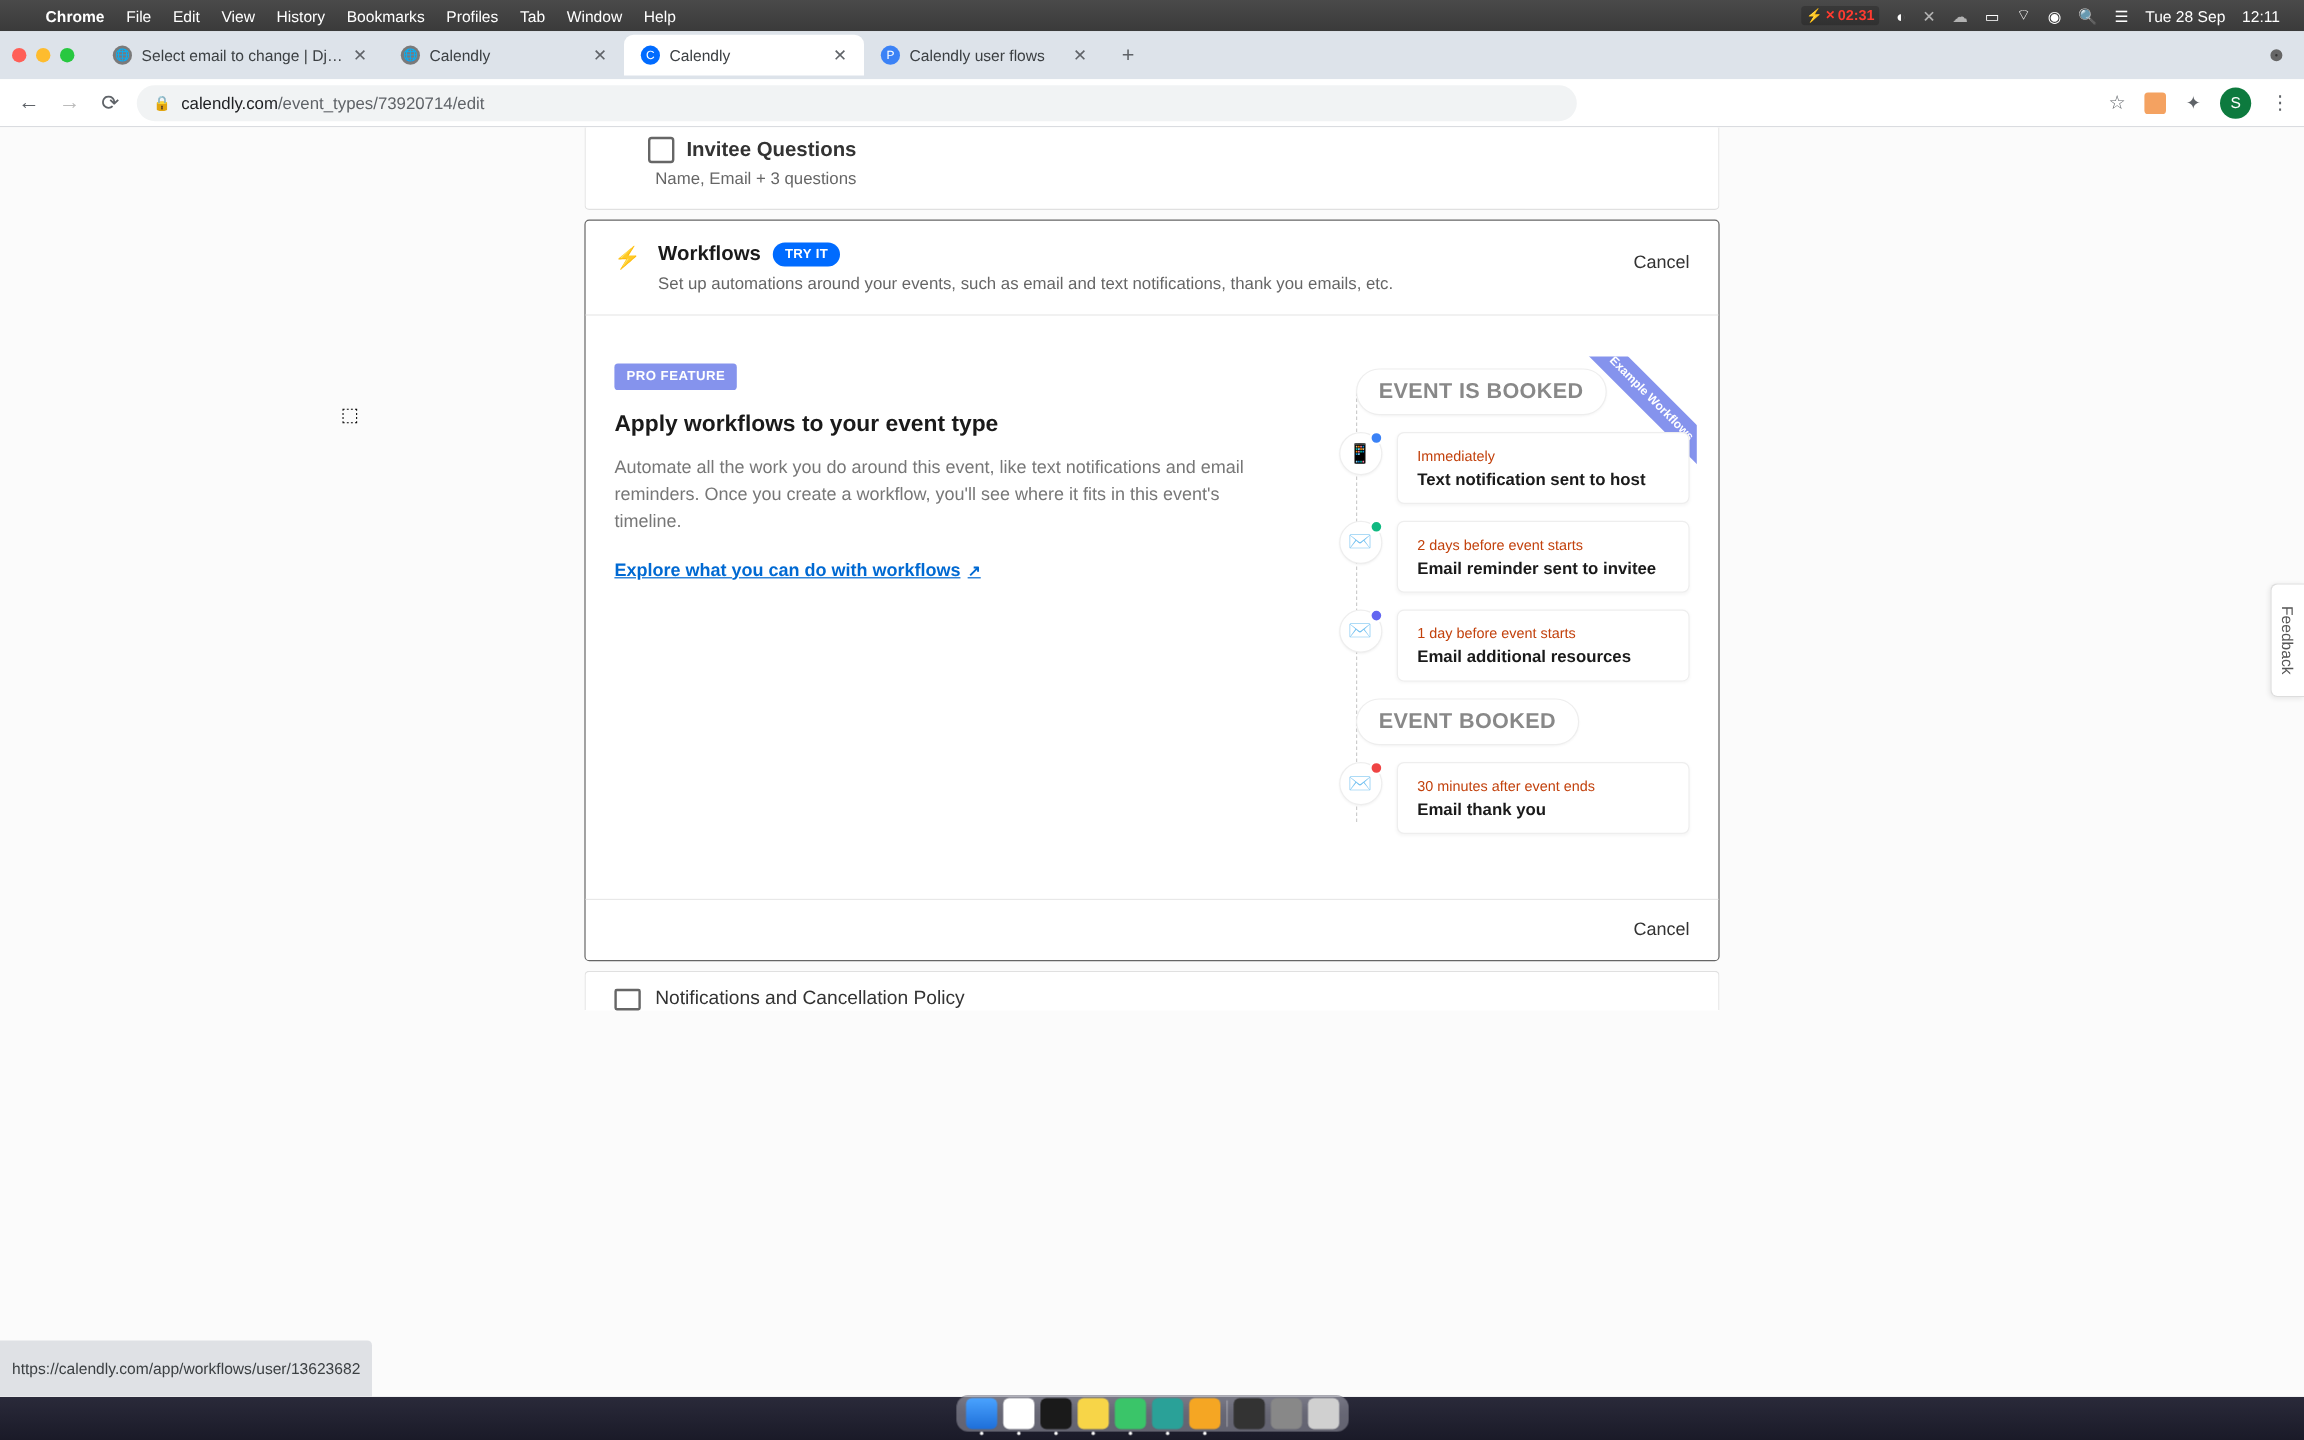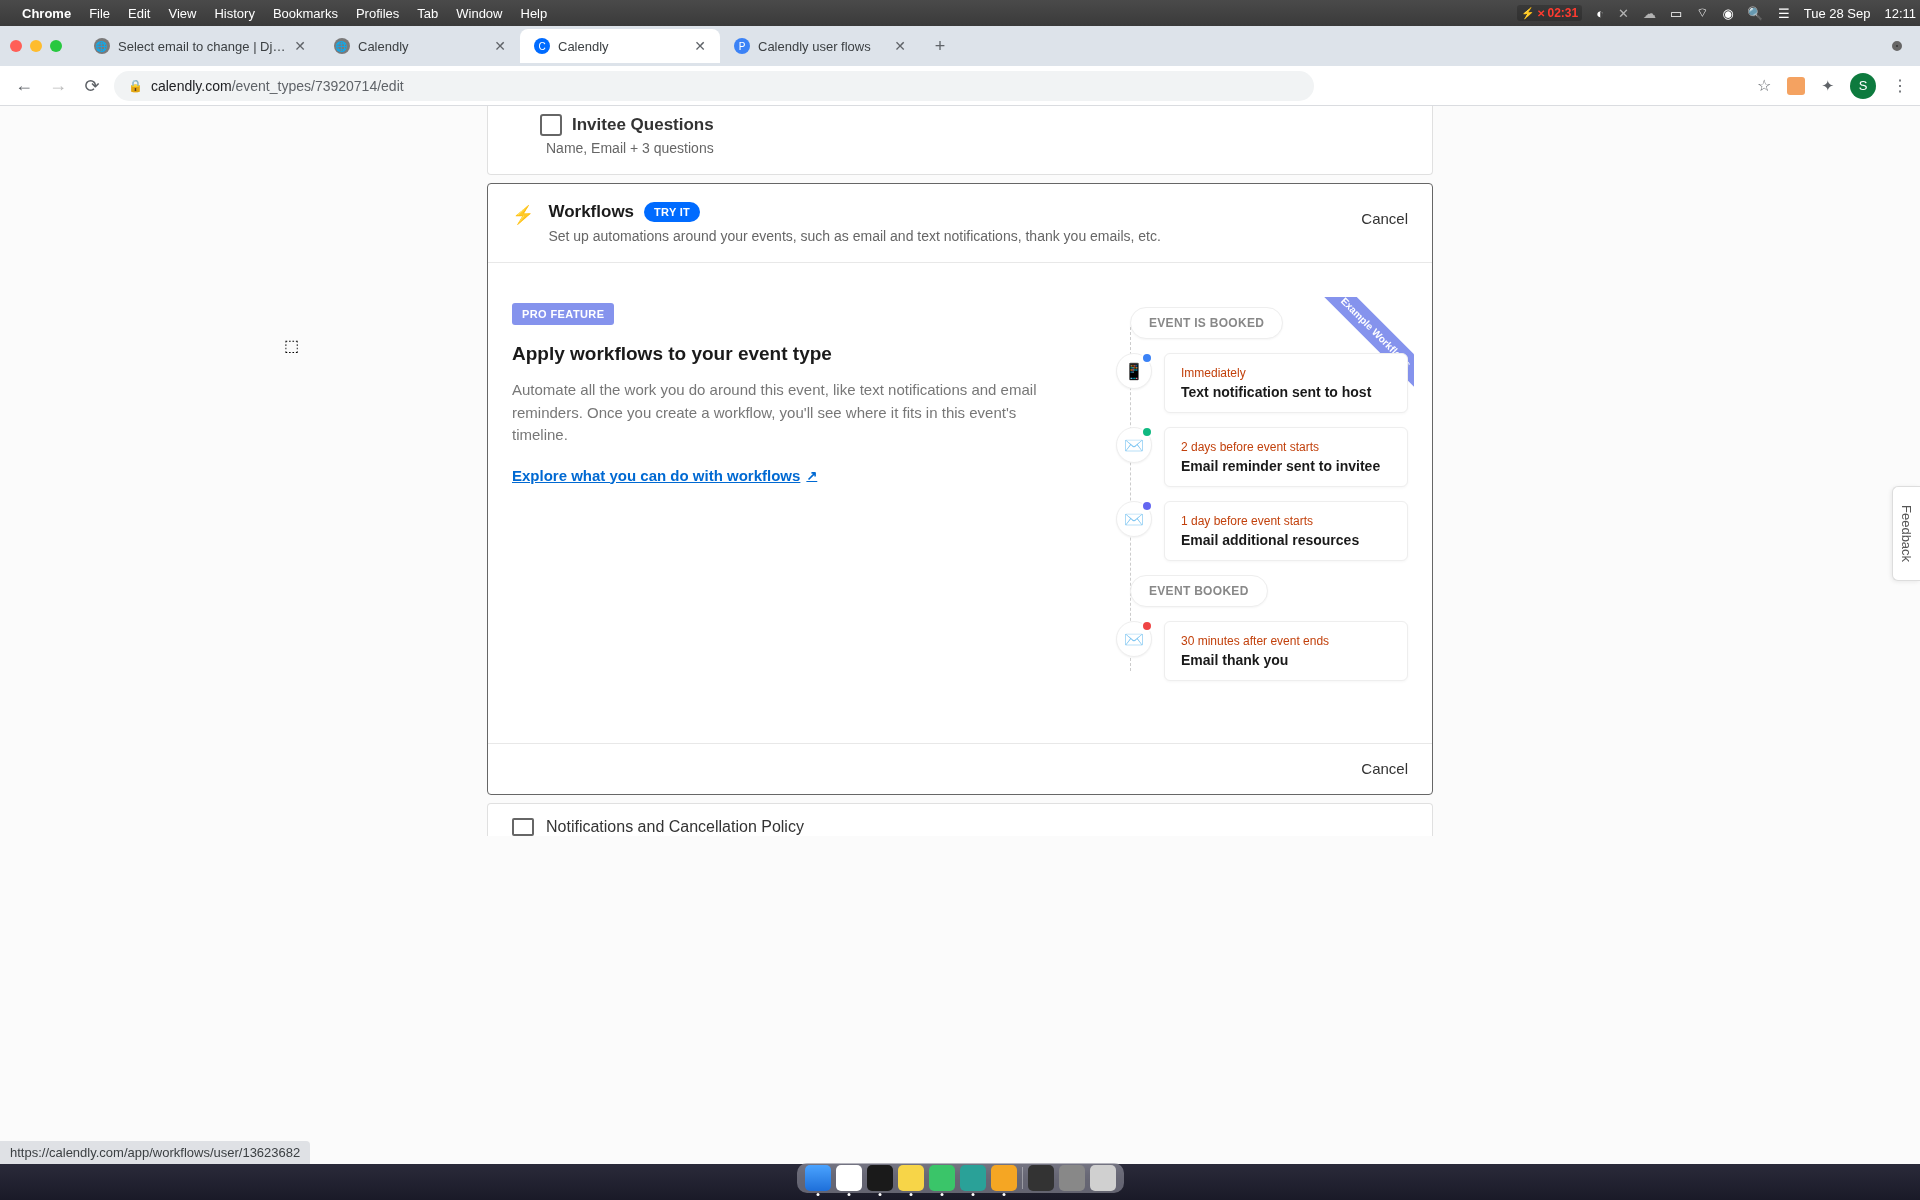--- a/index.html
+++ b/index.html
@@ -1,19 +1,19 @@
 <!DOCTYPE html>
 <html><head>
 <meta charset="utf-8">
 <style>
 * { margin: 0; padding: 0; box-sizing: border-box; font-family: -apple-system, BlinkMacSystemFont, "Segoe UI", Helvetica, Arial, sans-serif; }
 body { width: 1920px; height: 1200px; overflow: hidden; background: #f5f5f5; transform-origin: top left; }
 
 
-.menubar { height: 26px; background: linear-gradient(180deg, #4a4a4a 0%, #3a3a3a 100%); display: flex; align-items: center; padding: 0 4px; color: #fff; font-size: 13px; gap: 18px; }
+.menubar { height: 26px; background: linear-gradient(180deg, #4a4a4a 0%, #3a3a3a 100%); display: flex; align-items: center; padding: 0 20px; color: #fff; font-size: 13px; gap: 18px; }
 .menubar .apple { font-size: 16px; }
 .menubar .app-name { font-weight: 600; }
 .menubar .right { margin-left: auto; display: flex; align-items: center; gap: 14px; }
 .menubar .battery-ind { display:flex; align-items:center; gap:2px; background:rgba(0,0,0,0.2); padding:1px 4px; border-radius:3px;}
 .menubar .batt-bolt { color:#ff3b30; font-size:11px;}
 .menubar .batt-x { color:#ff3b30; font-size:10px; font-weight:bold;}
 .menubar .batt-time { color:#ff3b30; font-weight:600; font-size:12px;}
 
 
 .tabstrip { height: 40px; background: #dde3ea; display: flex; align-items: center; padding: 0 10px; gap: 0; }
@@ -70,42 +70,42 @@
 .wf-left { flex:1; }
 .pro-badge { display:inline-block; background:#8593ed; color:#fff; font-size:11px; font-weight:700; padding:5px 10px; border-radius:3px; letter-spacing:0.4px;}
 .wf-left h2 { font-size:19px; font-weight:700; color:#1a1a1a; margin-top:18px;}
 .wf-left p { font-size:15px; color:#777; line-height:1.5; margin-top:14px;}
 .wf-left a { display:inline-flex; align-items:center; gap:6px; color:#0069d2; font-size:15px; font-weight:600; text-decoration:underline; margin-top:20px;}
 .ext-icon { font-size:13px; }
 
 .wf-right { width:300px; position:relative; padding-top:4px;}
 .timeline { position:relative; padding-left:26px;}
 .timeline::before { content:''; position:absolute; left:22px; top:20px; bottom:10px; border-left:1px dashed #ccc;}
-.tl-pill { background:#fff; border:1px solid #eee; border-radius:20px; padding:8px 18px; font-size:12px; font-weight:700; color:#888; letter-spacing:0.3px; display:inline-block; position:relative; z-index:2; margin-left:-4px; box-shadow:0 1px 2px rgba(0,0,0,0.04);}
+.tl-pill { background:#fff; border:1px solid #eee; border-radius:20px; padding:8px 18px; font-size:18px; font-weight:700; color:#888; letter-spacing:0.3px; display:inline-block; position:relative; z-index:2; margin-left:-4px; box-shadow:0 1px 2px rgba(0,0,0,0.04);}
 .tl-item { display:flex; gap:12px; margin:14px 0; position:relative;}
 .tl-icon { width:36px; height:36px; border-radius:50%; background:#fff; border:1px solid #eee; display:flex; align-items:center; justify-content:center; font-size:16px; position:relative; z-index:2; margin-left:-18px; box-shadow:0 1px 2px rgba(0,0,0,0.05);}
 .tl-icon .badge-dot { position:absolute; top:-2px; right:-2px; width:12px; height:12px; border-radius:50%; border:2px solid #fff;}
 .badge-blue{background:#3b82f6;} .badge-green{background:#10b981;} .badge-indigo{background:#6366f1;} .badge-red{background:#ef4444;}
 .tl-card { flex:1; background:#fff; border:1px solid #eee; border-radius:6px; padding:12px 16px; box-shadow:0 1px 3px rgba(0,0,0,0.04);}
 .tl-card .when { font-size:12px; color:#c2410c; }
 .tl-card .what { font-size:14px; font-weight:600; color:#1a1a1a; margin-top:4px;}
 
 .corner-ribbon { position:absolute; top:-6px; right:-6px; width:100px; height:100px; overflow:hidden; pointer-events:none;}
 .corner-ribbon span { position:absolute; width:140px; padding:6px 0; background:#8593ed; color:#fff; font-size:10px; font-weight:600; text-align:center; transform:rotate(45deg); top:24px; right:-32px; line-height:1.1;}
 
 .wf-footer { border-top:1px solid #e8e8e8; padding:16px 24px; text-align:right;}
 .wf-footer .cancel { font-size:15px; color:#333;}
 
 .next-card { border:1px solid #e0e0e0; border-radius:4px 4px 0 0; border-bottom:none; margin-top:8px; padding:14px 24px 0 24px; background:#fff;}
 .next-card .row { display:flex; align-items:center; gap:12px;}
 .next-card .ic { width:22px; height:18px; border:2px solid #666; border-radius:2px; position:relative;}
 .next-card .ttl { font-size:16px; color:#333; font-weight:500;}
 
 
-.statusbar { position:absolute; left:0; bottom:0; background:#dfe1e5; padding:4px 10px; font-size:13px; color:#3c4043; border-top-right-radius:4px;}
+.statusbar { position:absolute; left:0; bottom:0; background:#dfe1e5; padding:16px 10px; font-size:13px; color:#3c4043; border-top-right-radius:4px;}
 
 
 .feedback-tab { position:absolute; right:0; top:380px; background:#fff; border:1px solid #ddd; border-right:none; border-radius:6px 0 0 6px; padding:18px 6px; writing-mode:vertical-rl; font-size:13px; color:#555; box-shadow:-1px 1px 4px rgba(0,0,0,0.08);}
 
 
 .dock-area { height:36px; background:linear-gradient(180deg,#2a2a3a 0%, #1a1a28 100%); display:flex; align-items:center; justify-content:center;}
 .dock { background:rgba(230,230,240,0.35); border-radius:10px; padding:2px 8px; display:flex; gap:5px; align-items:center; backdrop-filter:blur(6px); margin-top:-8px;}
 .dock .app { width:26px; height:26px; border-radius:5px; position:relative;}
 .dock .sep { width:1px; height:22px; background:rgba(255,255,255,0.35);}
 .dock .running::after{content:''; position:absolute; bottom:-5px; left:50%; transform:translateX(-50%); width:3px; height:3px; background:#fff; border-radius:50%;}

